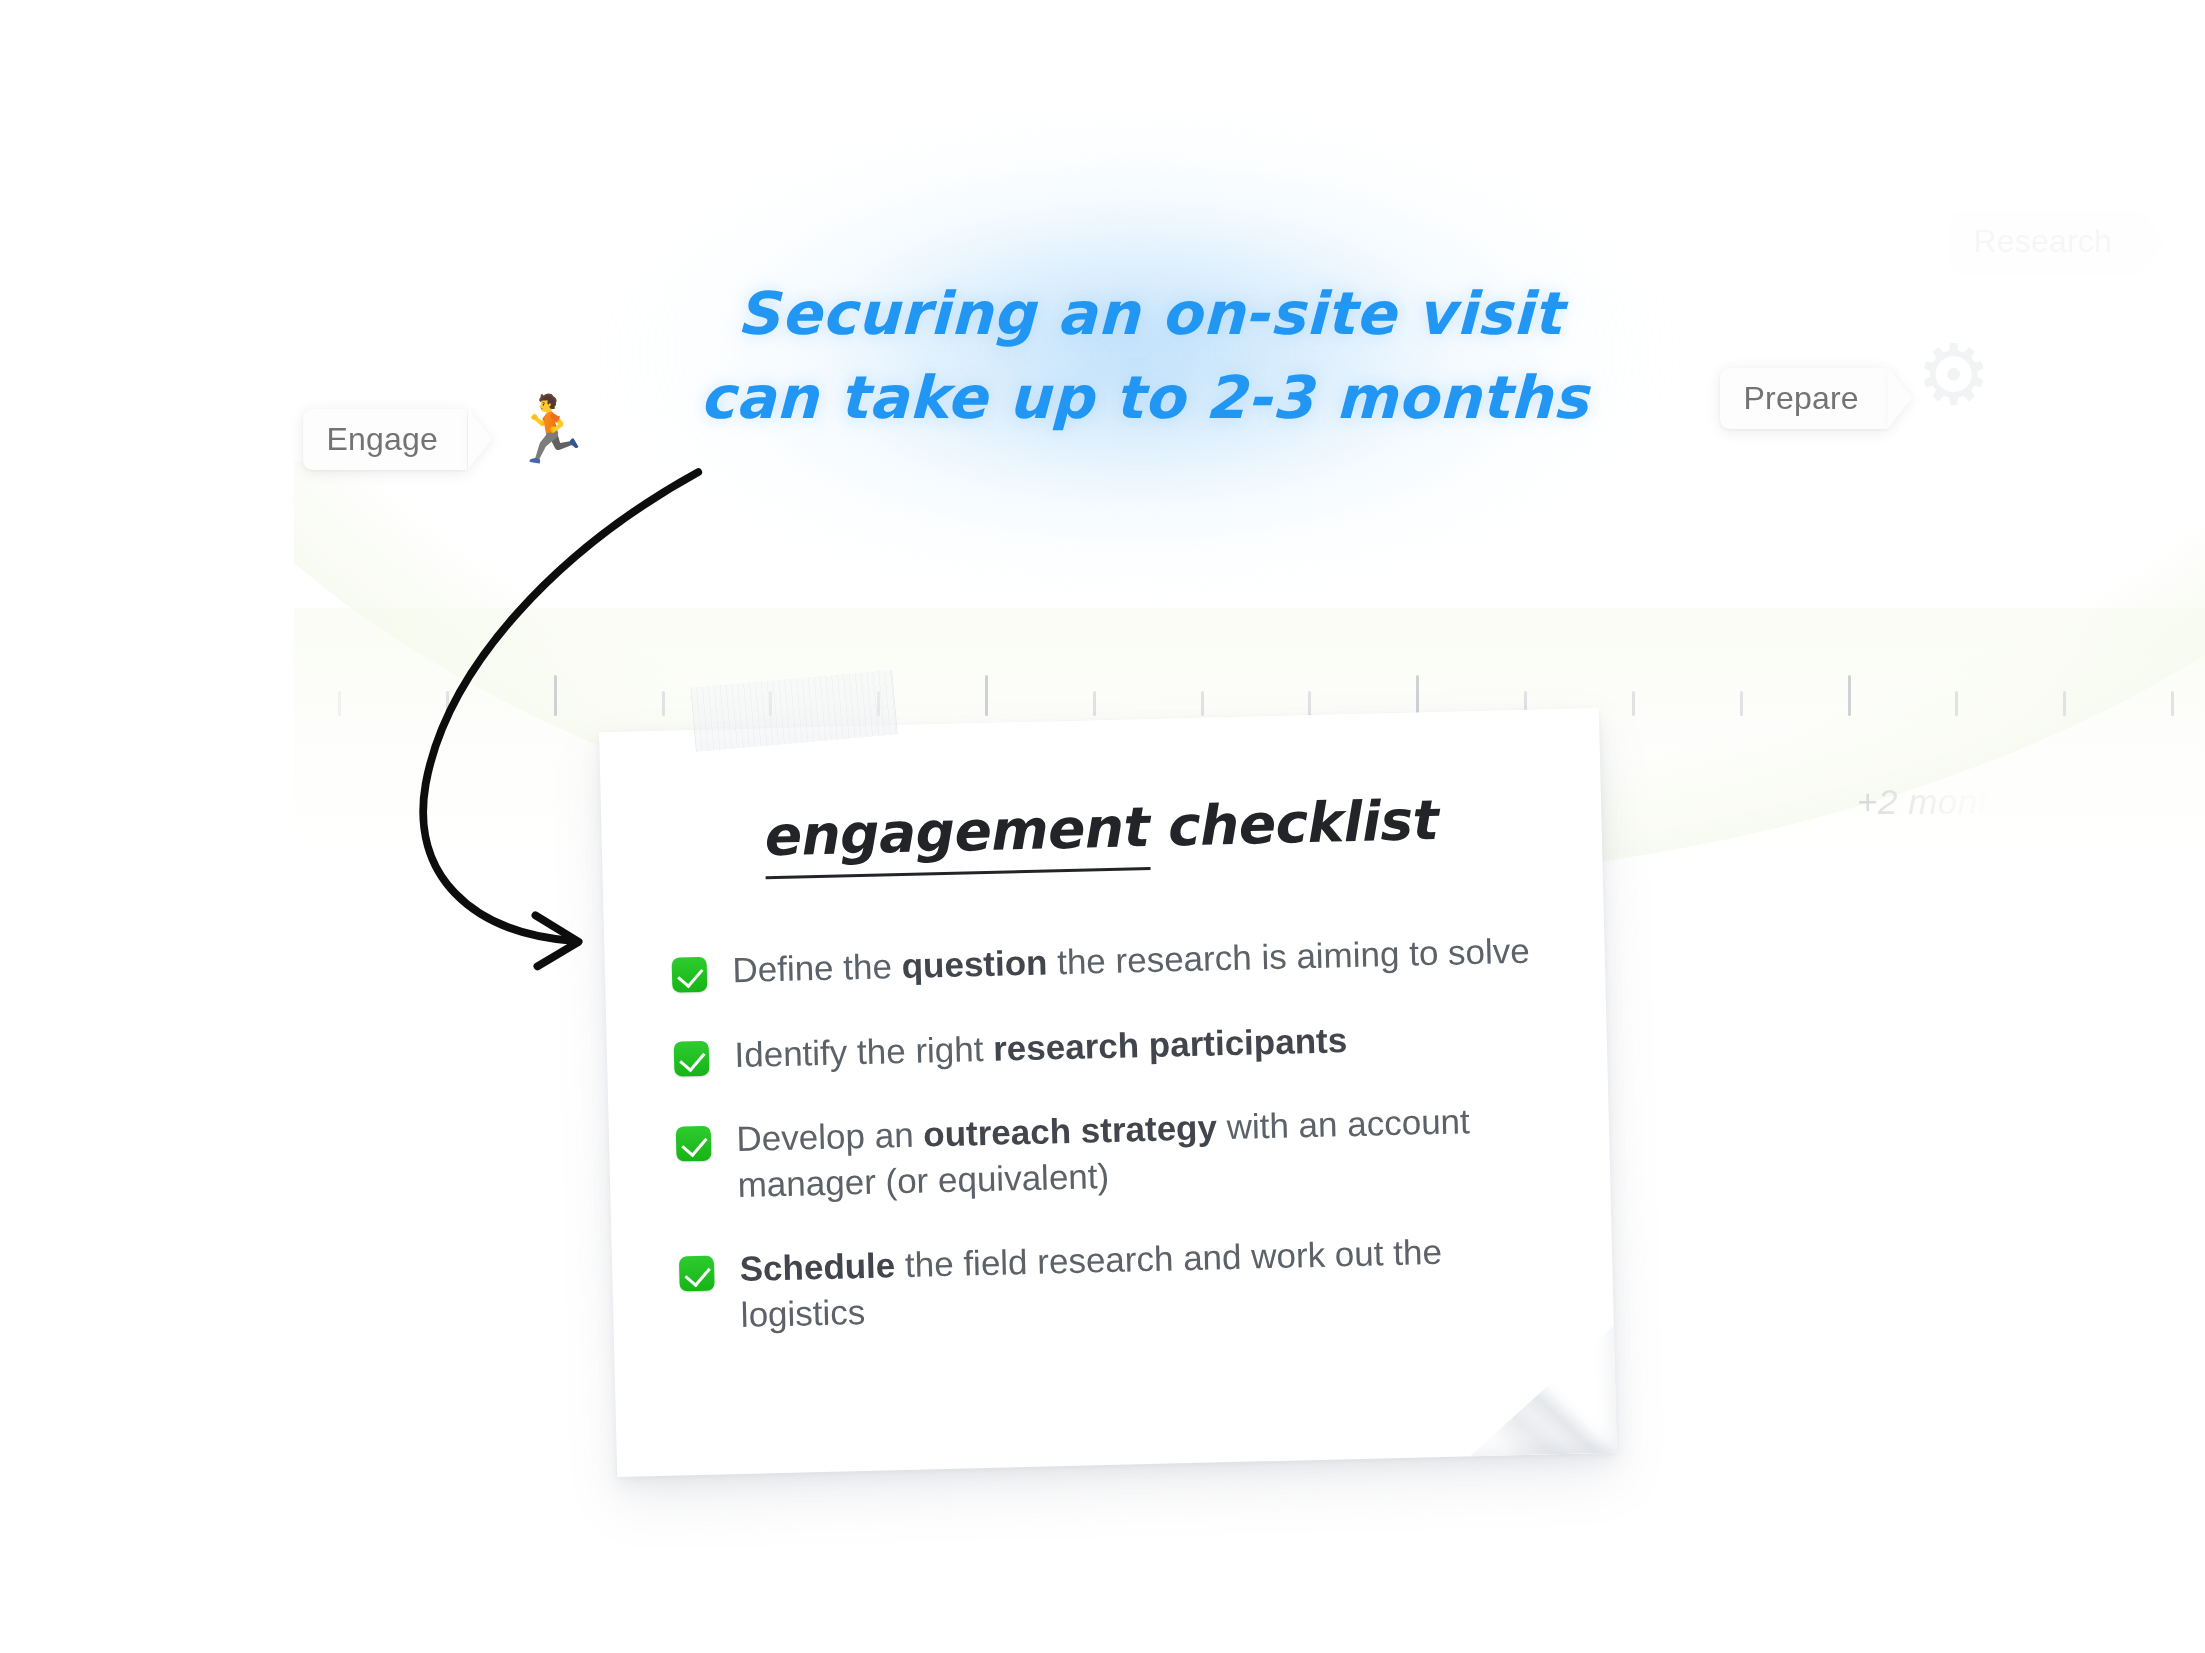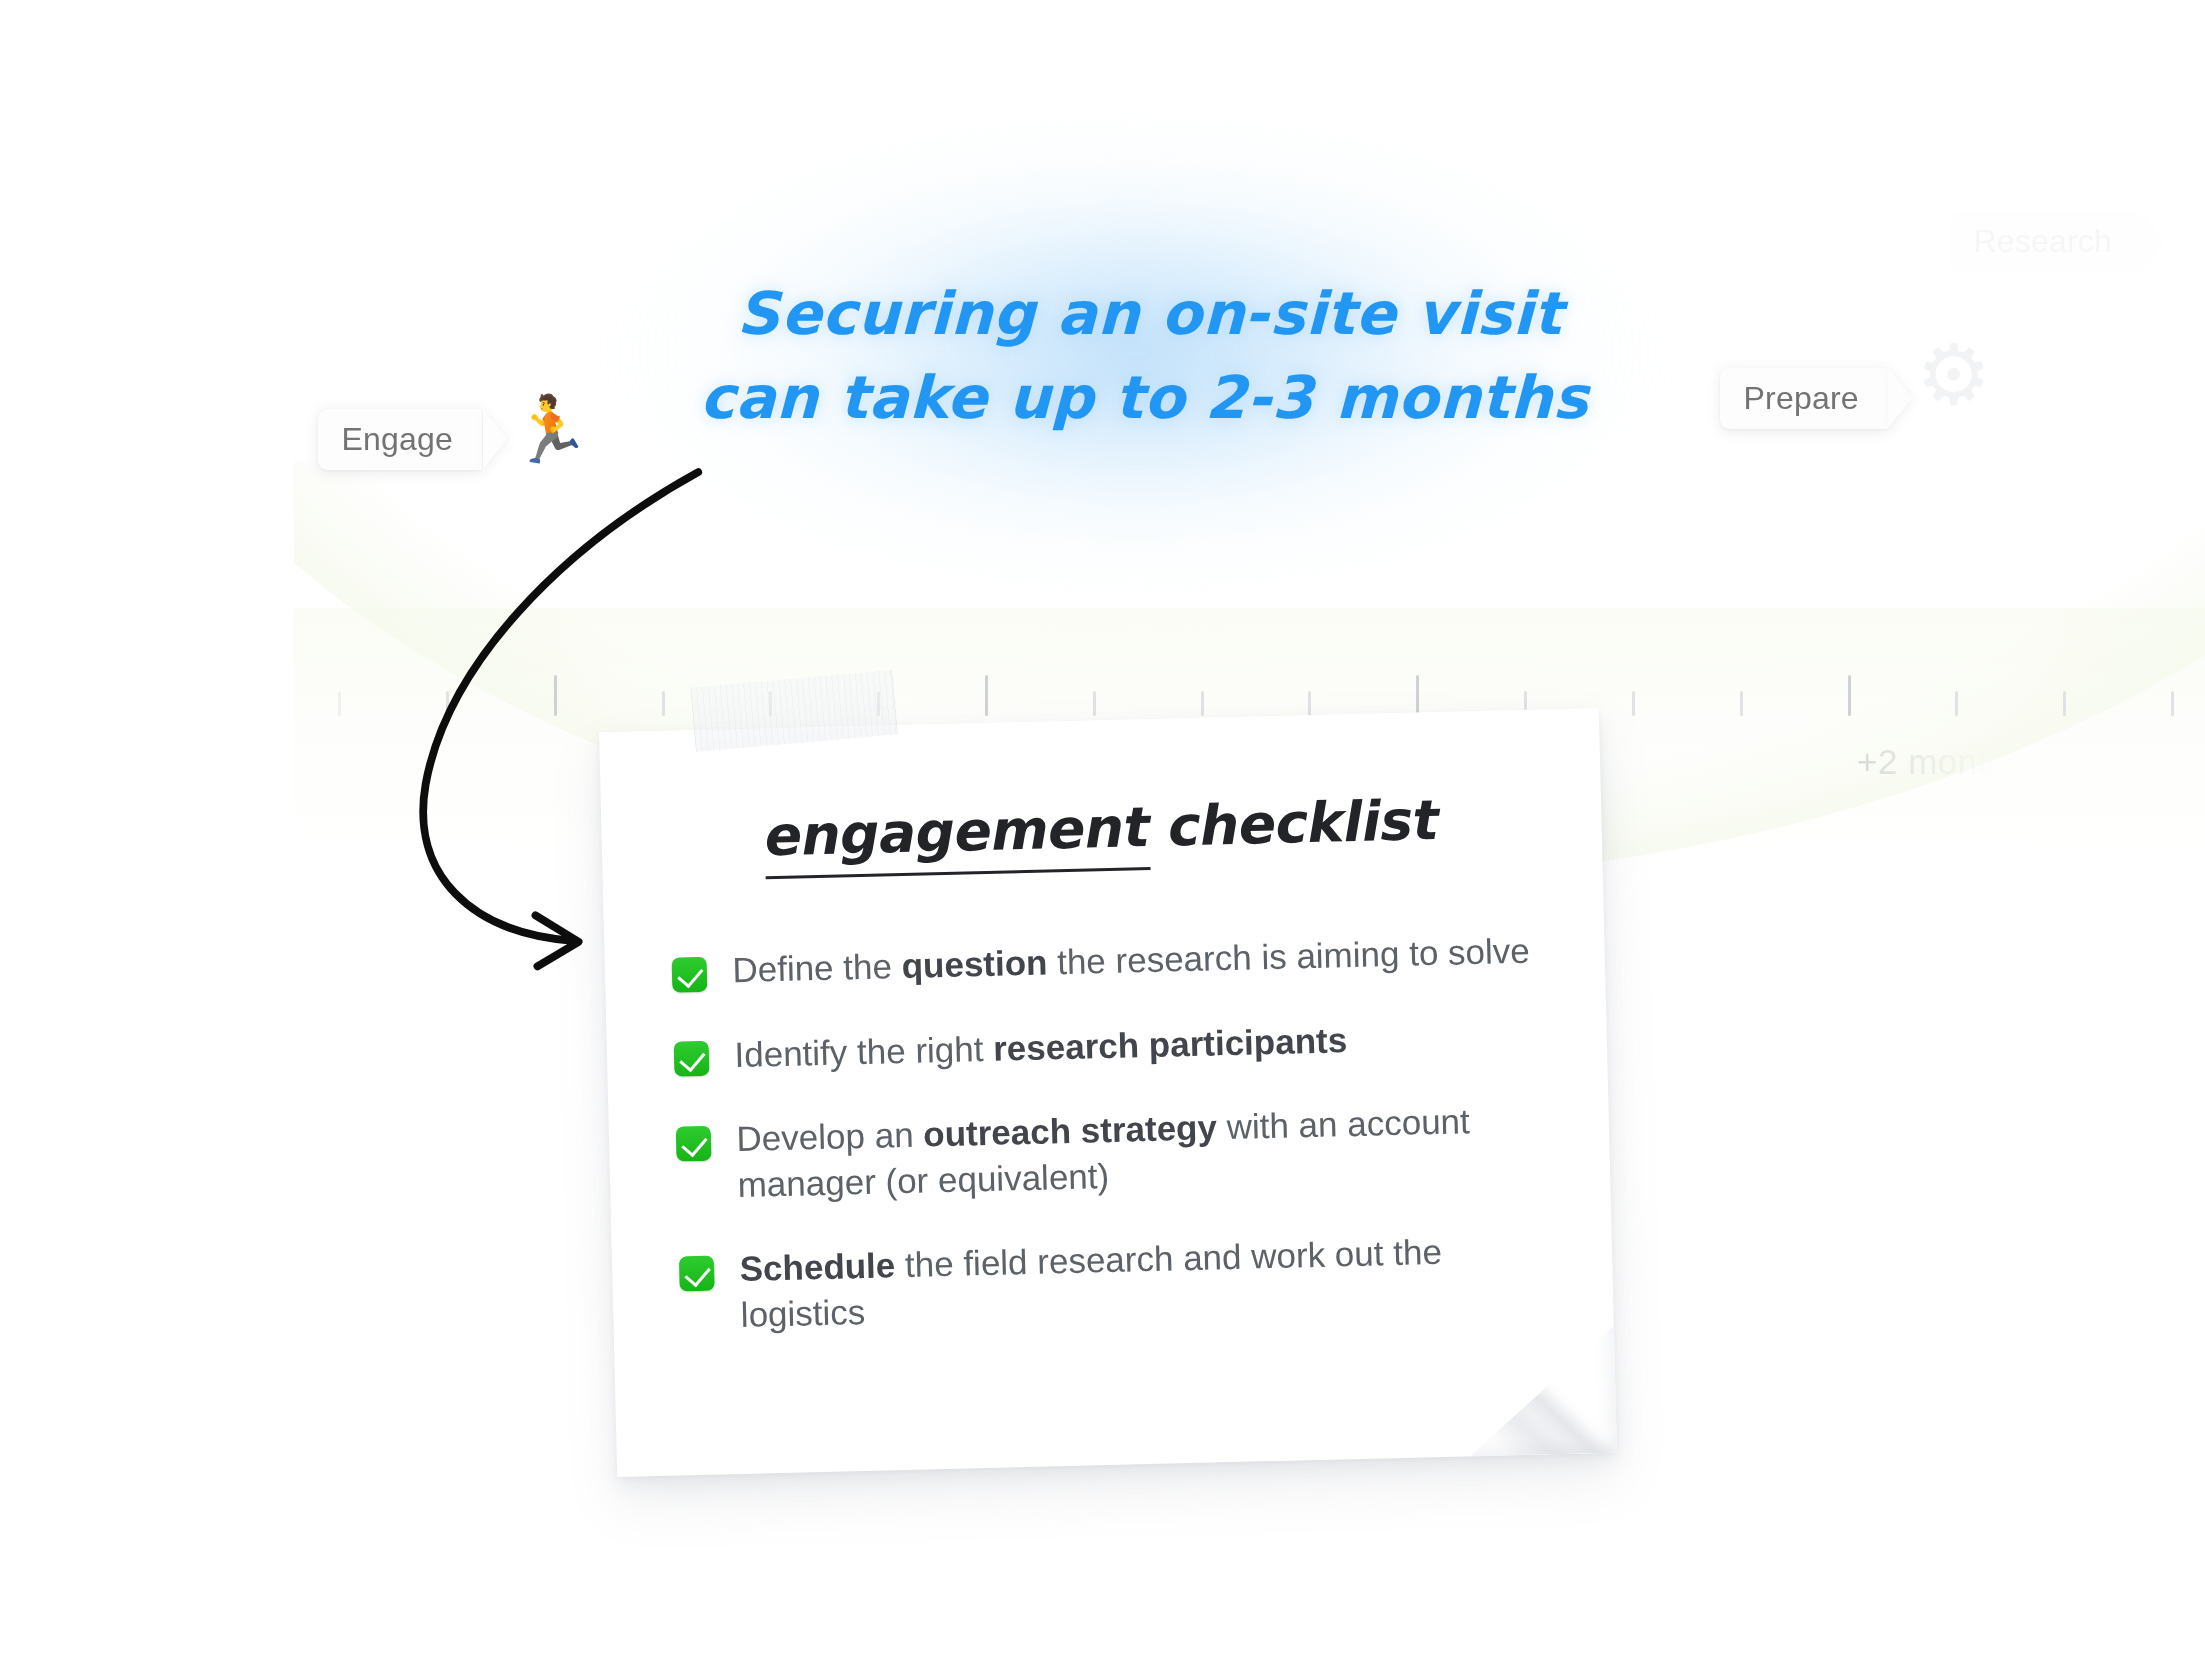--- a/index.html
+++ b/index.html
@@ -58,34 +58,34 @@
     border-radius:9.8px 0 0 9.8px;
     box-shadow:0 2.9px 13.7px rgba(60,70,80,.10), 0 1px 2.9px rgba(60,70,80,.06);
     font-size:32px;color:#737373;letter-spacing:0.2px;white-space:nowrap;
   }
   .tag::after{
     content:"";position:absolute;right:-24.5px;top:0;width:0;height:0;
     border-top:30px solid transparent;border-bottom:30px solid transparent;
     border-left:24.5px solid #fdfdfd;
     filter:drop-shadow(2.9px 2px 4.9px rgba(60,70,80,.07));
   }
-  .tag-engage{left:318px;top:409px;}
+  .tag-engage{left:303px;top:409px;}
   .tag-prepare{left:1720px;top:368px;}
   .tag-research{left:1950px;top:211px;opacity:.06;}
 
   .emoji{
     position:absolute;line-height:1;
     font-family:"DejaVu Sans",sans-serif;
   }
   .emoji-runner{left:510px;top:397px;font-size:65px;}
   .emoji-gear{left:1916px;top:333px;font-size:84px;opacity:.10;color:#8a9097;}
 
   .months-label{
-    position:absolute;left:1857px;top:742px;
-    font-size:35px;letter-spacing:0.5px;
+    position:absolute;left:1857px;top:782px;
+    font-size:35px;font-style:italic;letter-spacing:0.5px;
     color:#b9bdc1;white-space:nowrap;
     -webkit-mask-image:linear-gradient(90deg,rgba(0,0,0,.55) 0%,rgba(0,0,0,.30) 30%,rgba(0,0,0,.10) 58%,rgba(0,0,0,0) 82%);
             mask-image:linear-gradient(90deg,rgba(0,0,0,.55) 0%,rgba(0,0,0,.30) 30%,rgba(0,0,0,.10) 58%,rgba(0,0,0,0) 82%);
   }
 
   
   .headline{
     position:absolute;left:686px;top:272px;width:931px;
     text-align:center;color:#2196f3;
     font-family:"DejaVu Sans","Liberation Sans",sans-serif;

